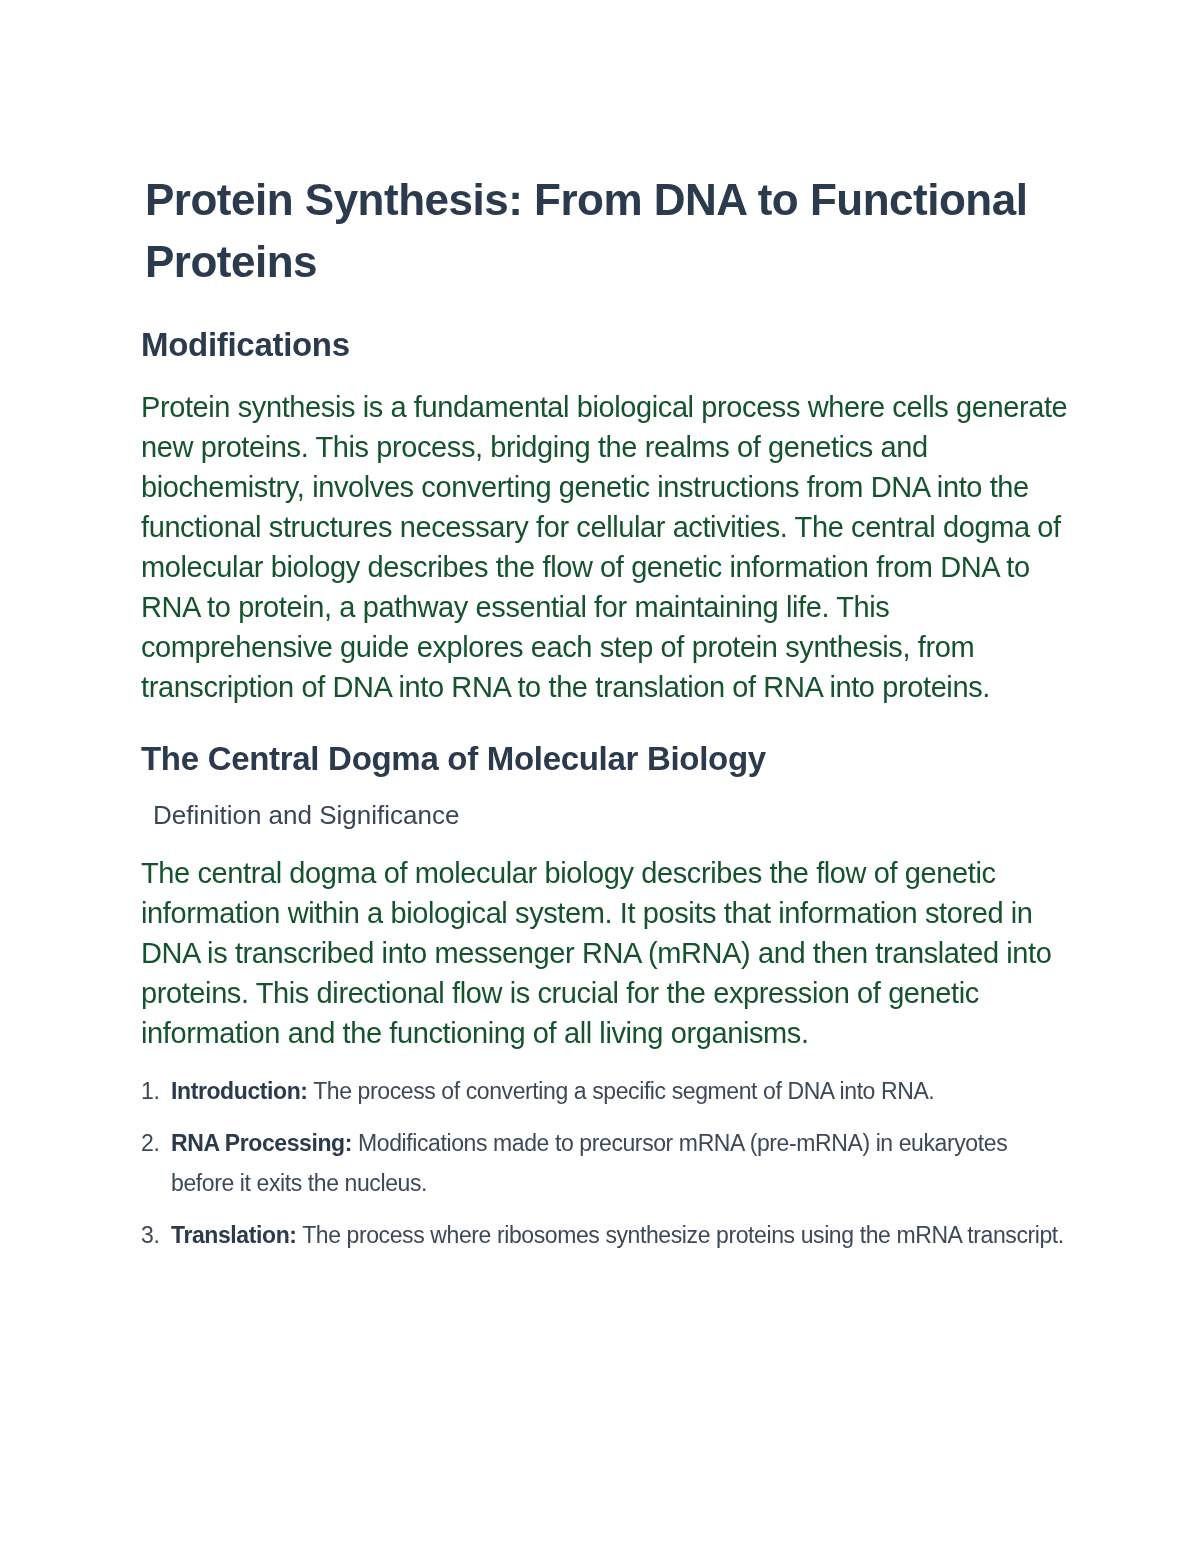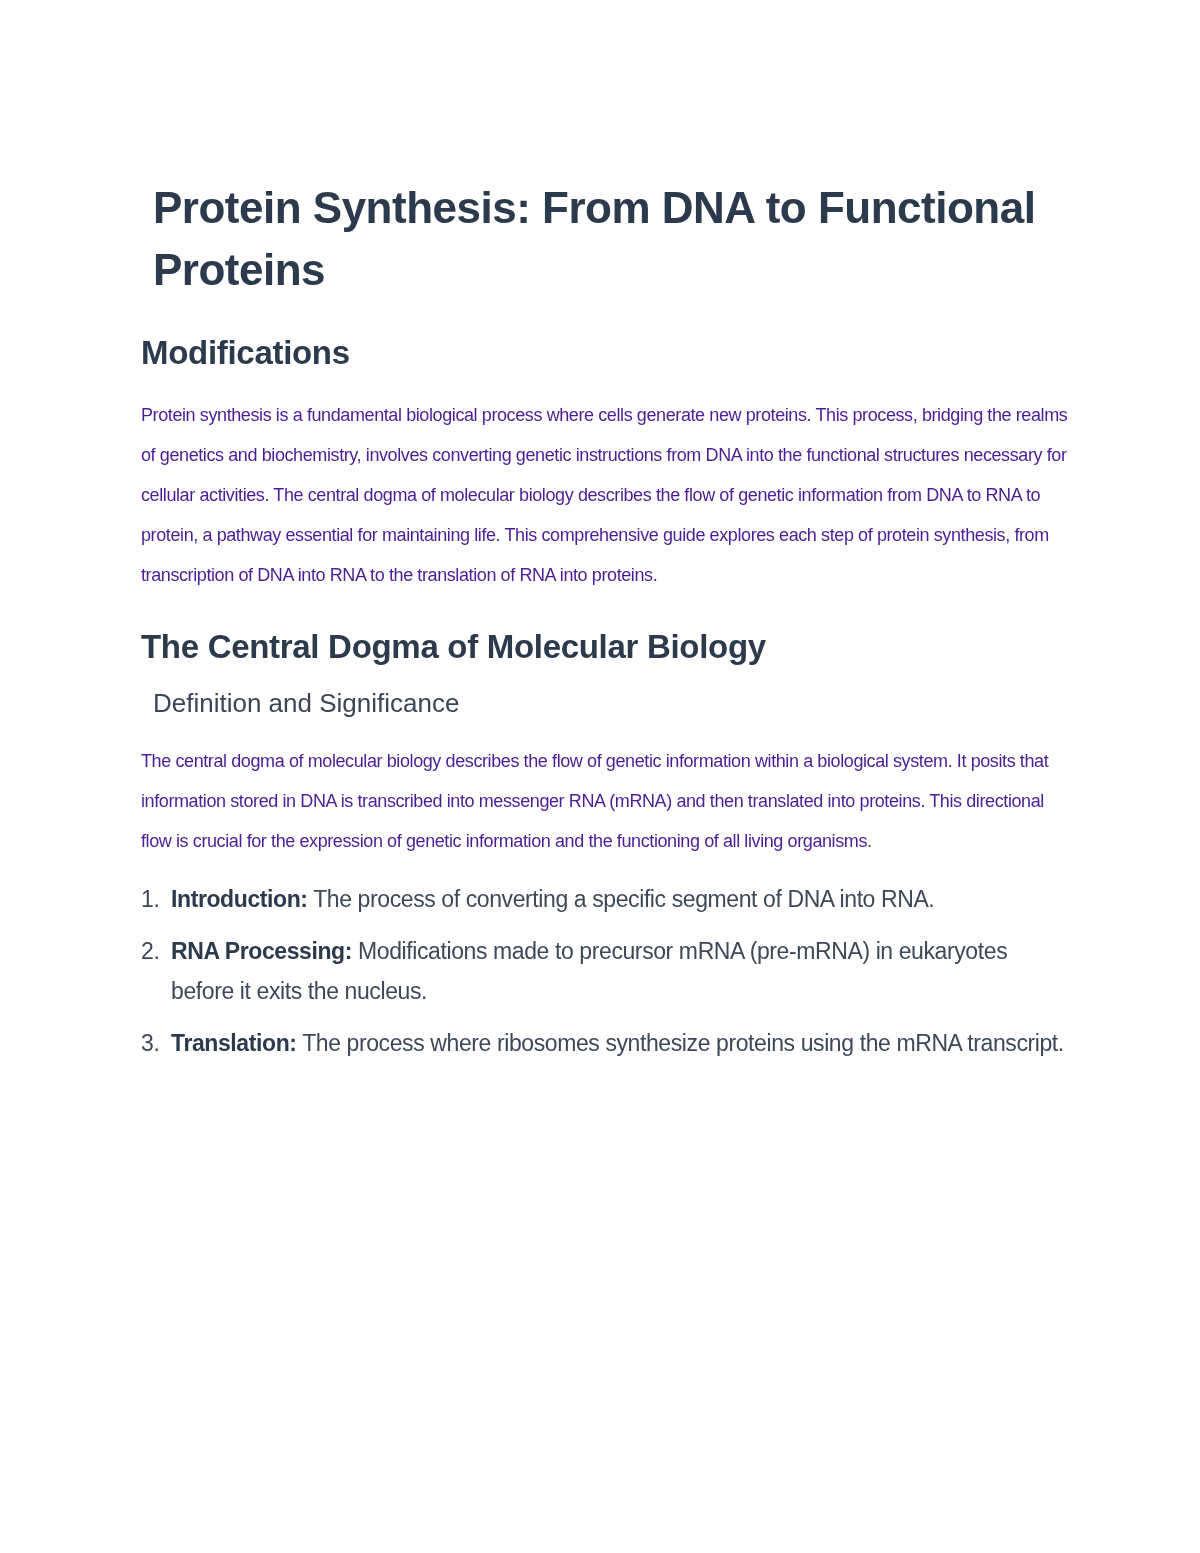--- a/index.html
+++ b/index.html
@@ -15,21 +15,21 @@
       font-family: "Liberation Sans", "DejaVu Sans", sans-serif;
       color: #2d3a4a;
     }
     .page {
       position: absolute;
       left: 141px;
       top: 165px;
       width: 930px;
     }
     h1.title {
-      margin: 12px;
+      margin: 4px;
       font-size: 44px;
       line-height: 62px;
       font-weight: 700;
       color: #2b3a4c;
       letter-spacing: -0.5px;
     }
     h2.section {
       margin: 30px 0 0 0;
       font-size: 33px;
       line-height: 44px;
@@ -42,23 +42,23 @@
     }
     h3.sub {
       margin: 16px 0 0 12px;
       font-size: 26px;
       line-height: 36px;
       font-weight: 400;
       color: #3a4656;
     }
     p.body {
       margin: 20px 0 0 0;
-      font-size: 18px;
+      font-size: 29px;
       line-height: 40px;
-      color: #4c1d95;
+      color: #14532d;
       letter-spacing: -0.4px;
     }
     ol.steps {
       list-style: none;
       margin: 18px 0 0 0;
       padding: 0;
     }
     ol.steps li {
       position: relative;
       padding-left: 30px;

